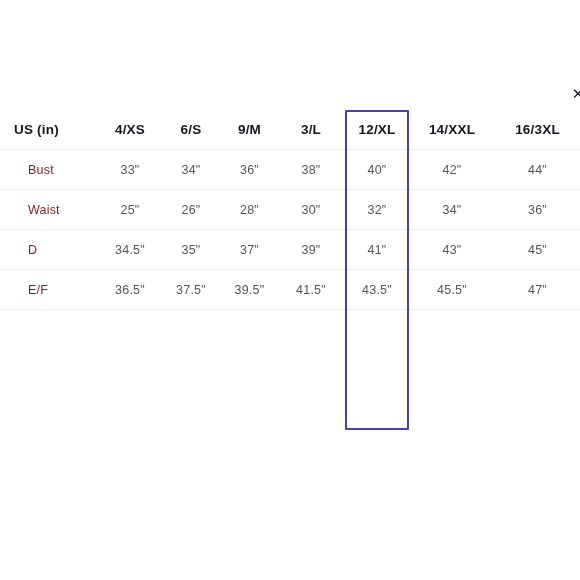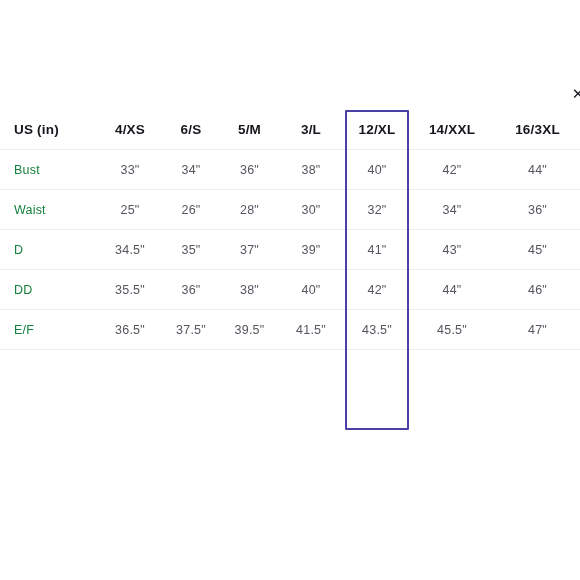--- a/index.html
+++ b/index.html
@@ -78,22 +78,22 @@
   }
 
   tbody td {
     font-size: 12.5px;
     color: #55555f;
     border-bottom: 1px solid #ececec;
     letter-spacing: 0.2px;
   }
   tbody td.row-label {
     text-align: left;
-    padding-left: 14px;
-    color: #15803d;
+    padding-left: 28px;
+    color: #7f1d1d;
   }
 
   
   #highlight-box {
     position: absolute;
     pointer-events: none;
     border: 2px solid #4b3fa8;
     box-sizing: border-box;
     border-radius: 1px;
   }
@@ -113,21 +113,21 @@
       <col class="c-3">
         <col class="c-4">
         <col class="c-5">
         <col class="c-6">
     </colgroup>
     <thead>
       <tr>
         <th class="label-head">US (in)</th>
         <th>4/XS</th>
         <th>6/S</th>
-        <th>5/M</th>
+        <th>9/M</th>
         <th>3/L</th>
         <th>12/XL</th>
         <th>14/XXL</th>
         <th>16/3XL</th>
       </tr>
     </thead>
     <tbody id="chart-body">
         <tr>
           <td class="row-label">Bust</td>
           <td>33"</td>
@@ -152,30 +152,20 @@
           <td class="row-label">D</td>
           <td>34.5"</td>
           <td>35"</td>
           <td>37"</td>
           <td>39"</td>
           <td>41"</td>
           <td>43"</td>
           <td>45"</td>
         </tr>
         <tr>
-          <td class="row-label">DD</td>
-          <td>35.5"</td>
-          <td>36"</td>
-          <td>38"</td>
-          <td>40"</td>
-          <td>42"</td>
-          <td>44"</td>
-          <td>46"</td>
-        </tr>
-        <tr>
           <td class="row-label">E/F</td>
           <td>36.5"</td>
           <td>37.5"</td>
           <td>39.5"</td>
           <td>41.5"</td>
           <td>43.5"</td>
           <td>45.5"</td>
           <td>47"</td>
         </tr>
       </tbody>

